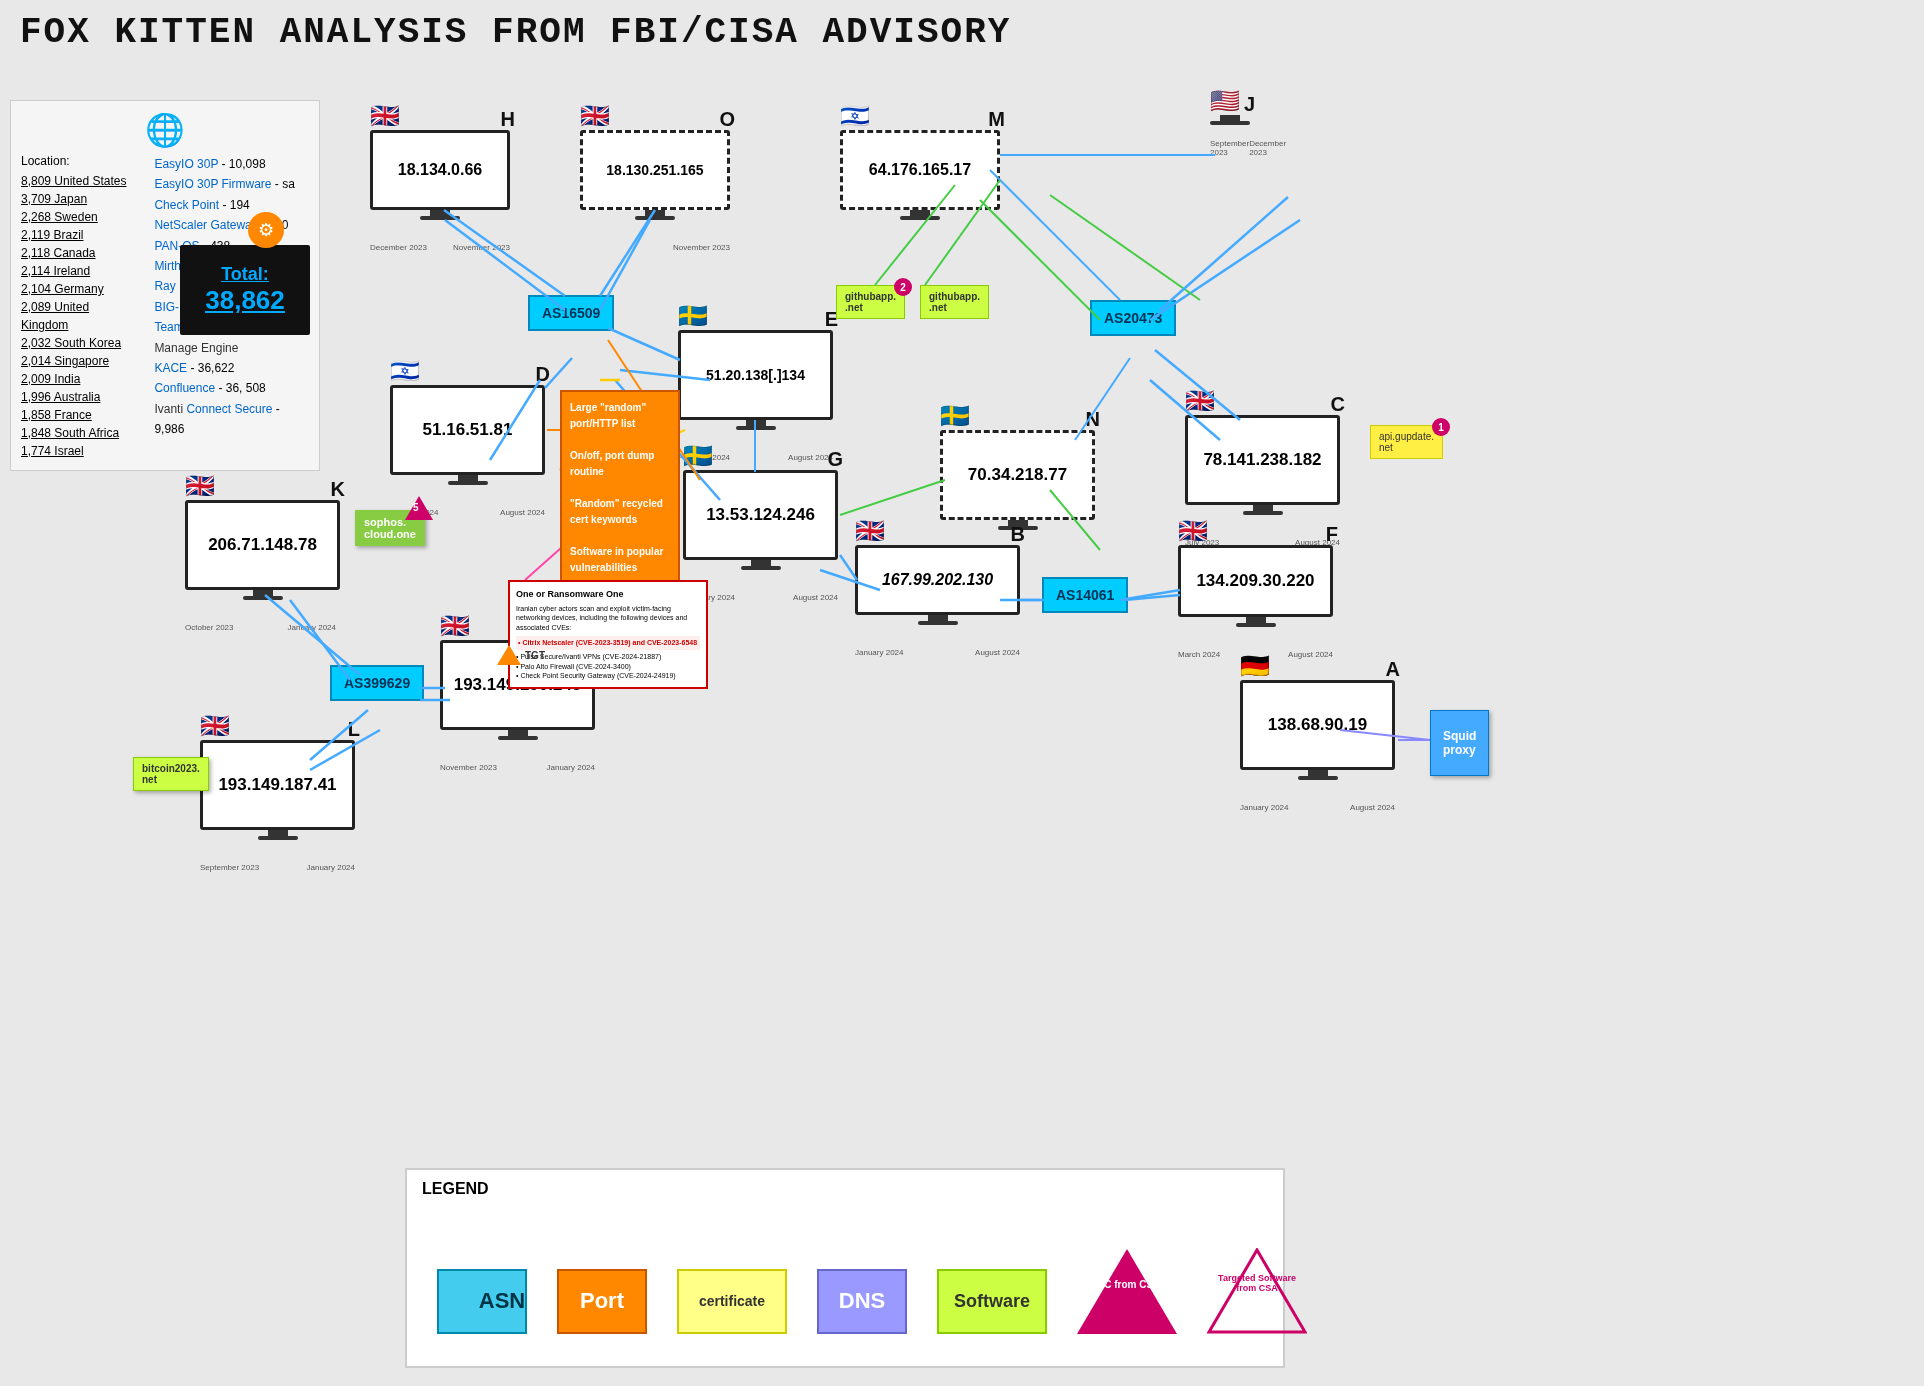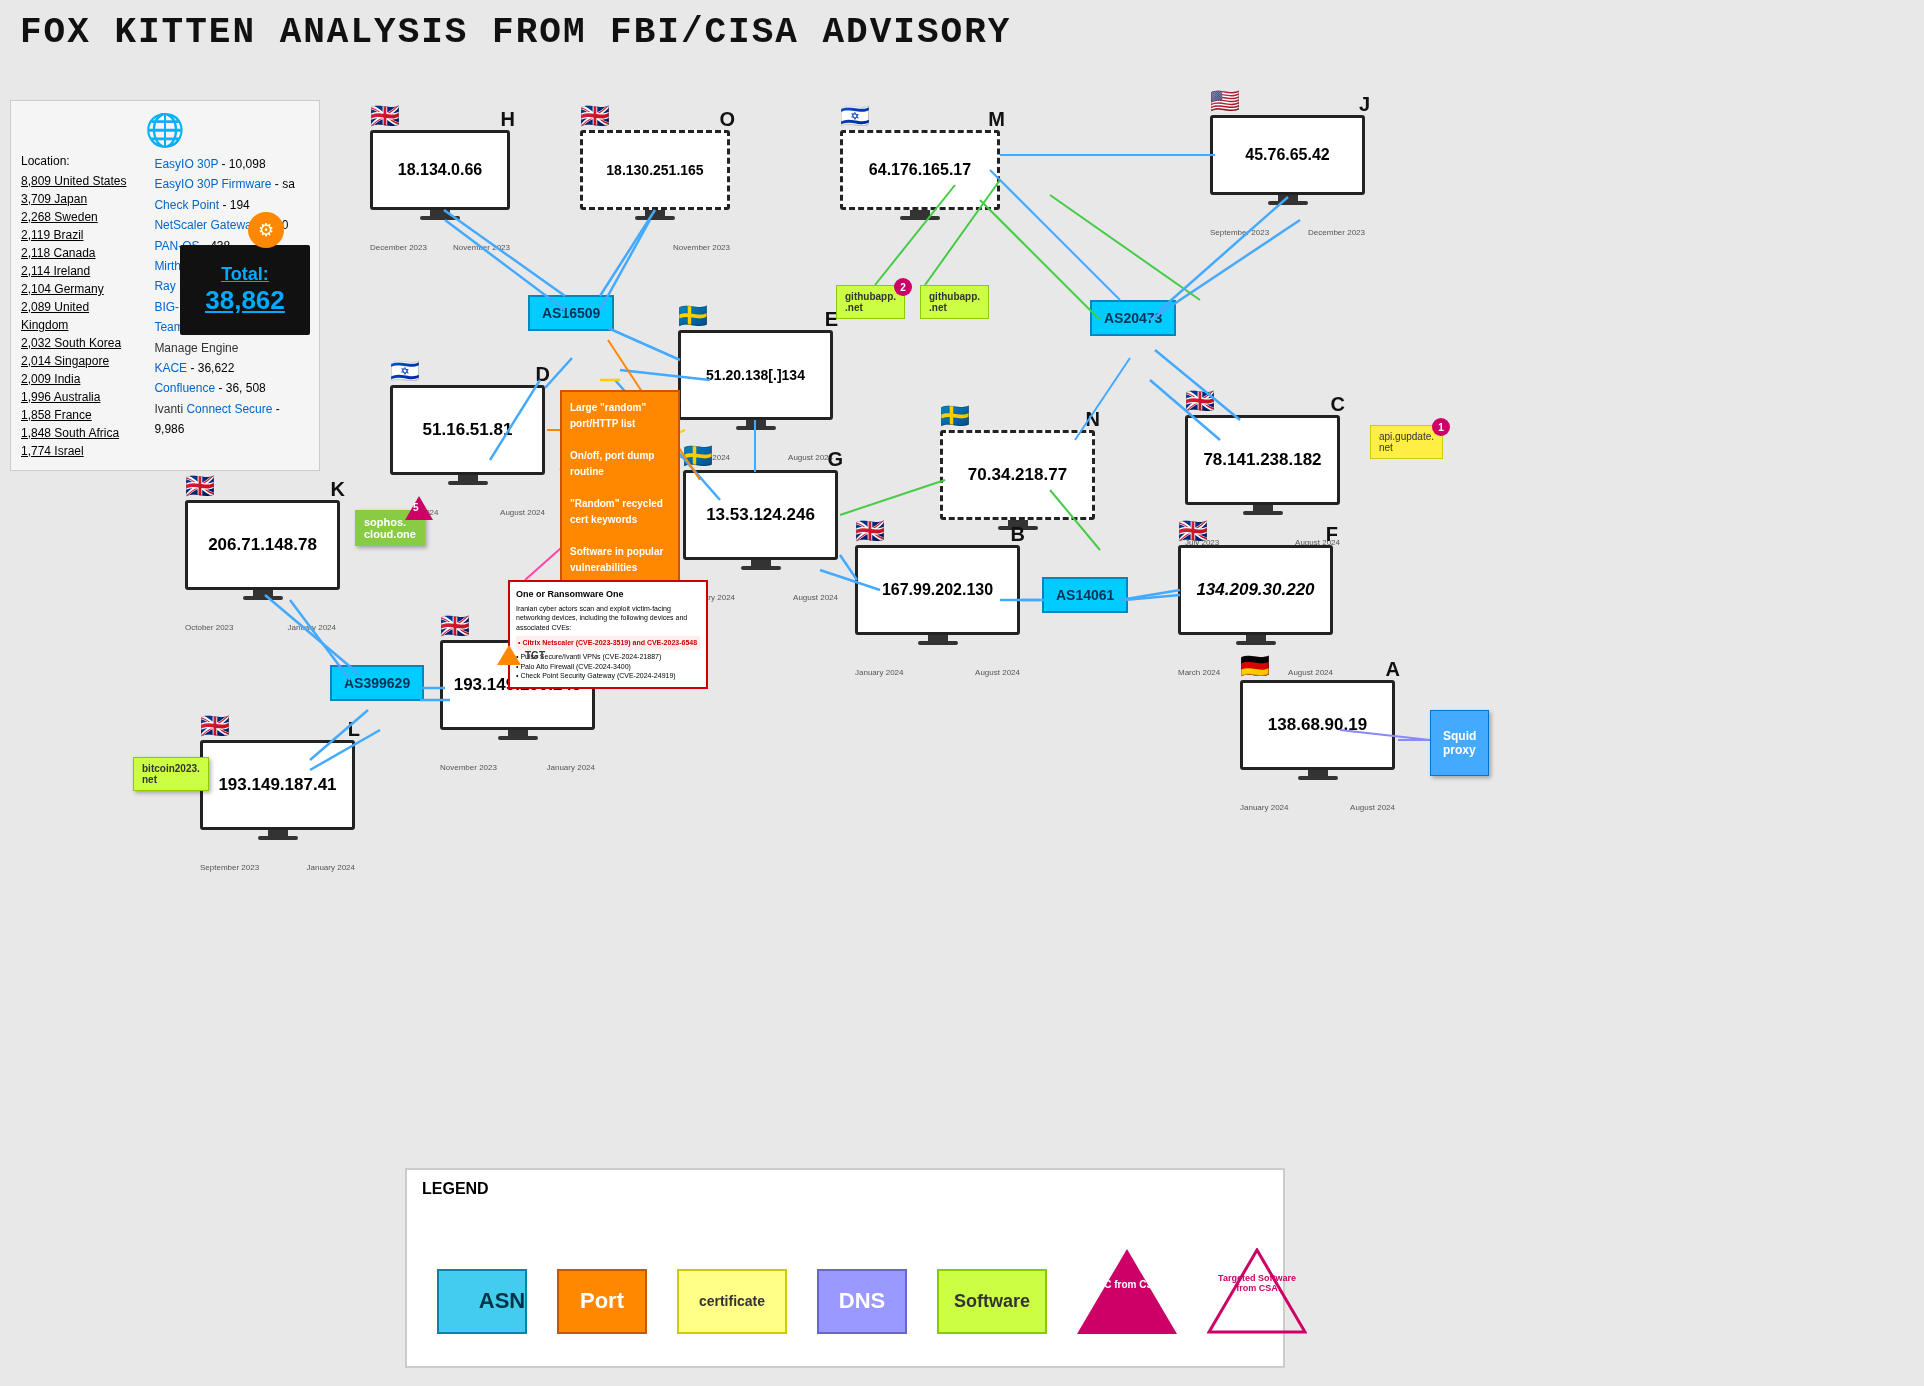--- a/index.html
+++ b/index.html
@@ -392,23 +392,20 @@
       <div class="monitor-neck"></div>
       <div class="monitor-pedestal"></div>
     </div>
   </div>
 </div>
 
 <div class="monitor-wrap" style="left:1210px; top:115px;">
   <div style="position:relative;">
     <span class="flag">🇺🇸</span>
     <span class="node-letter">J</span>
-    <div class="monitor-body" style="width:155px; height:80px;">
-      <div class="monitor-screen" style="font-size:16px;">45.76.65.42</div>
-    </div>
     <div class="monitor-foot">
       <div class="monitor-neck"></div>
       <div class="monitor-pedestal"></div>
     </div>
     <div style="position:absolute; bottom:-32px; left:0; right:0; display:flex; justify-content:space-between; font-size:8px; color:#555;">
       <span>September 2023</span>
       <span>December 2023</span>
     </div>
   </div>
 </div>
@@ -564,21 +561,21 @@
         <span style="position:absolute; top:6px; left:-6px; font-size:10px; font-weight:bold; color:white;">5</span>
       </div>
     </div>
   </div>
 </div>
 
 <div class="monitor-wrap" style="left:855px; top:545px;">
   <div style="position:relative;">
     <span class="flag">🇬🇧</span>
     <span class="node-letter">B</span>
-    <div class="monitor-body" style="width:165px; height:90px;">
+    <div class="monitor-body" style="width:165px; height:70px;font-style:italic;">
       <div class="monitor-screen" style="font-size:16px;">167.99.202.130</div>
     </div>
     <div class="monitor-foot">
       <div class="monitor-neck"></div>
       <div class="monitor-pedestal"></div>
     </div>
     <div style="position:absolute; bottom:-32px; left:0; right:0; display:flex; justify-content:space-between; font-size:8px; color:#555;">
       <span>January 2024</span>
       <span>August 2024</span>
     </div>
@@ -586,21 +583,21 @@
 </div>
 
 <div class="asn-node" style="left:1042px; top:577px;">
   <span>AS14061</span>
 </div>
 
 <div class="monitor-wrap" style="left:1178px; top:545px;">
   <div style="position:relative;">
     <span class="flag">🇬🇧</span>
     <span class="node-letter">F</span>
-    <div class="monitor-body" style="width:155px; height:90px;font-style:italic;">
+    <div class="monitor-body" style="width:155px; height:72px;">
       <div class="monitor-screen" style="font-size:17px;">134.209.30.220</div>
     </div>
     <div class="monitor-foot">
       <div class="monitor-neck"></div>
       <div class="monitor-pedestal"></div>
     </div>
     <div style="position:absolute; bottom:-32px; left:0; right:0; display:flex; justify-content:space-between; font-size:8px; color:#555;">
       <span>March 2024</span>
       <span>August 2024</span>
     </div>

